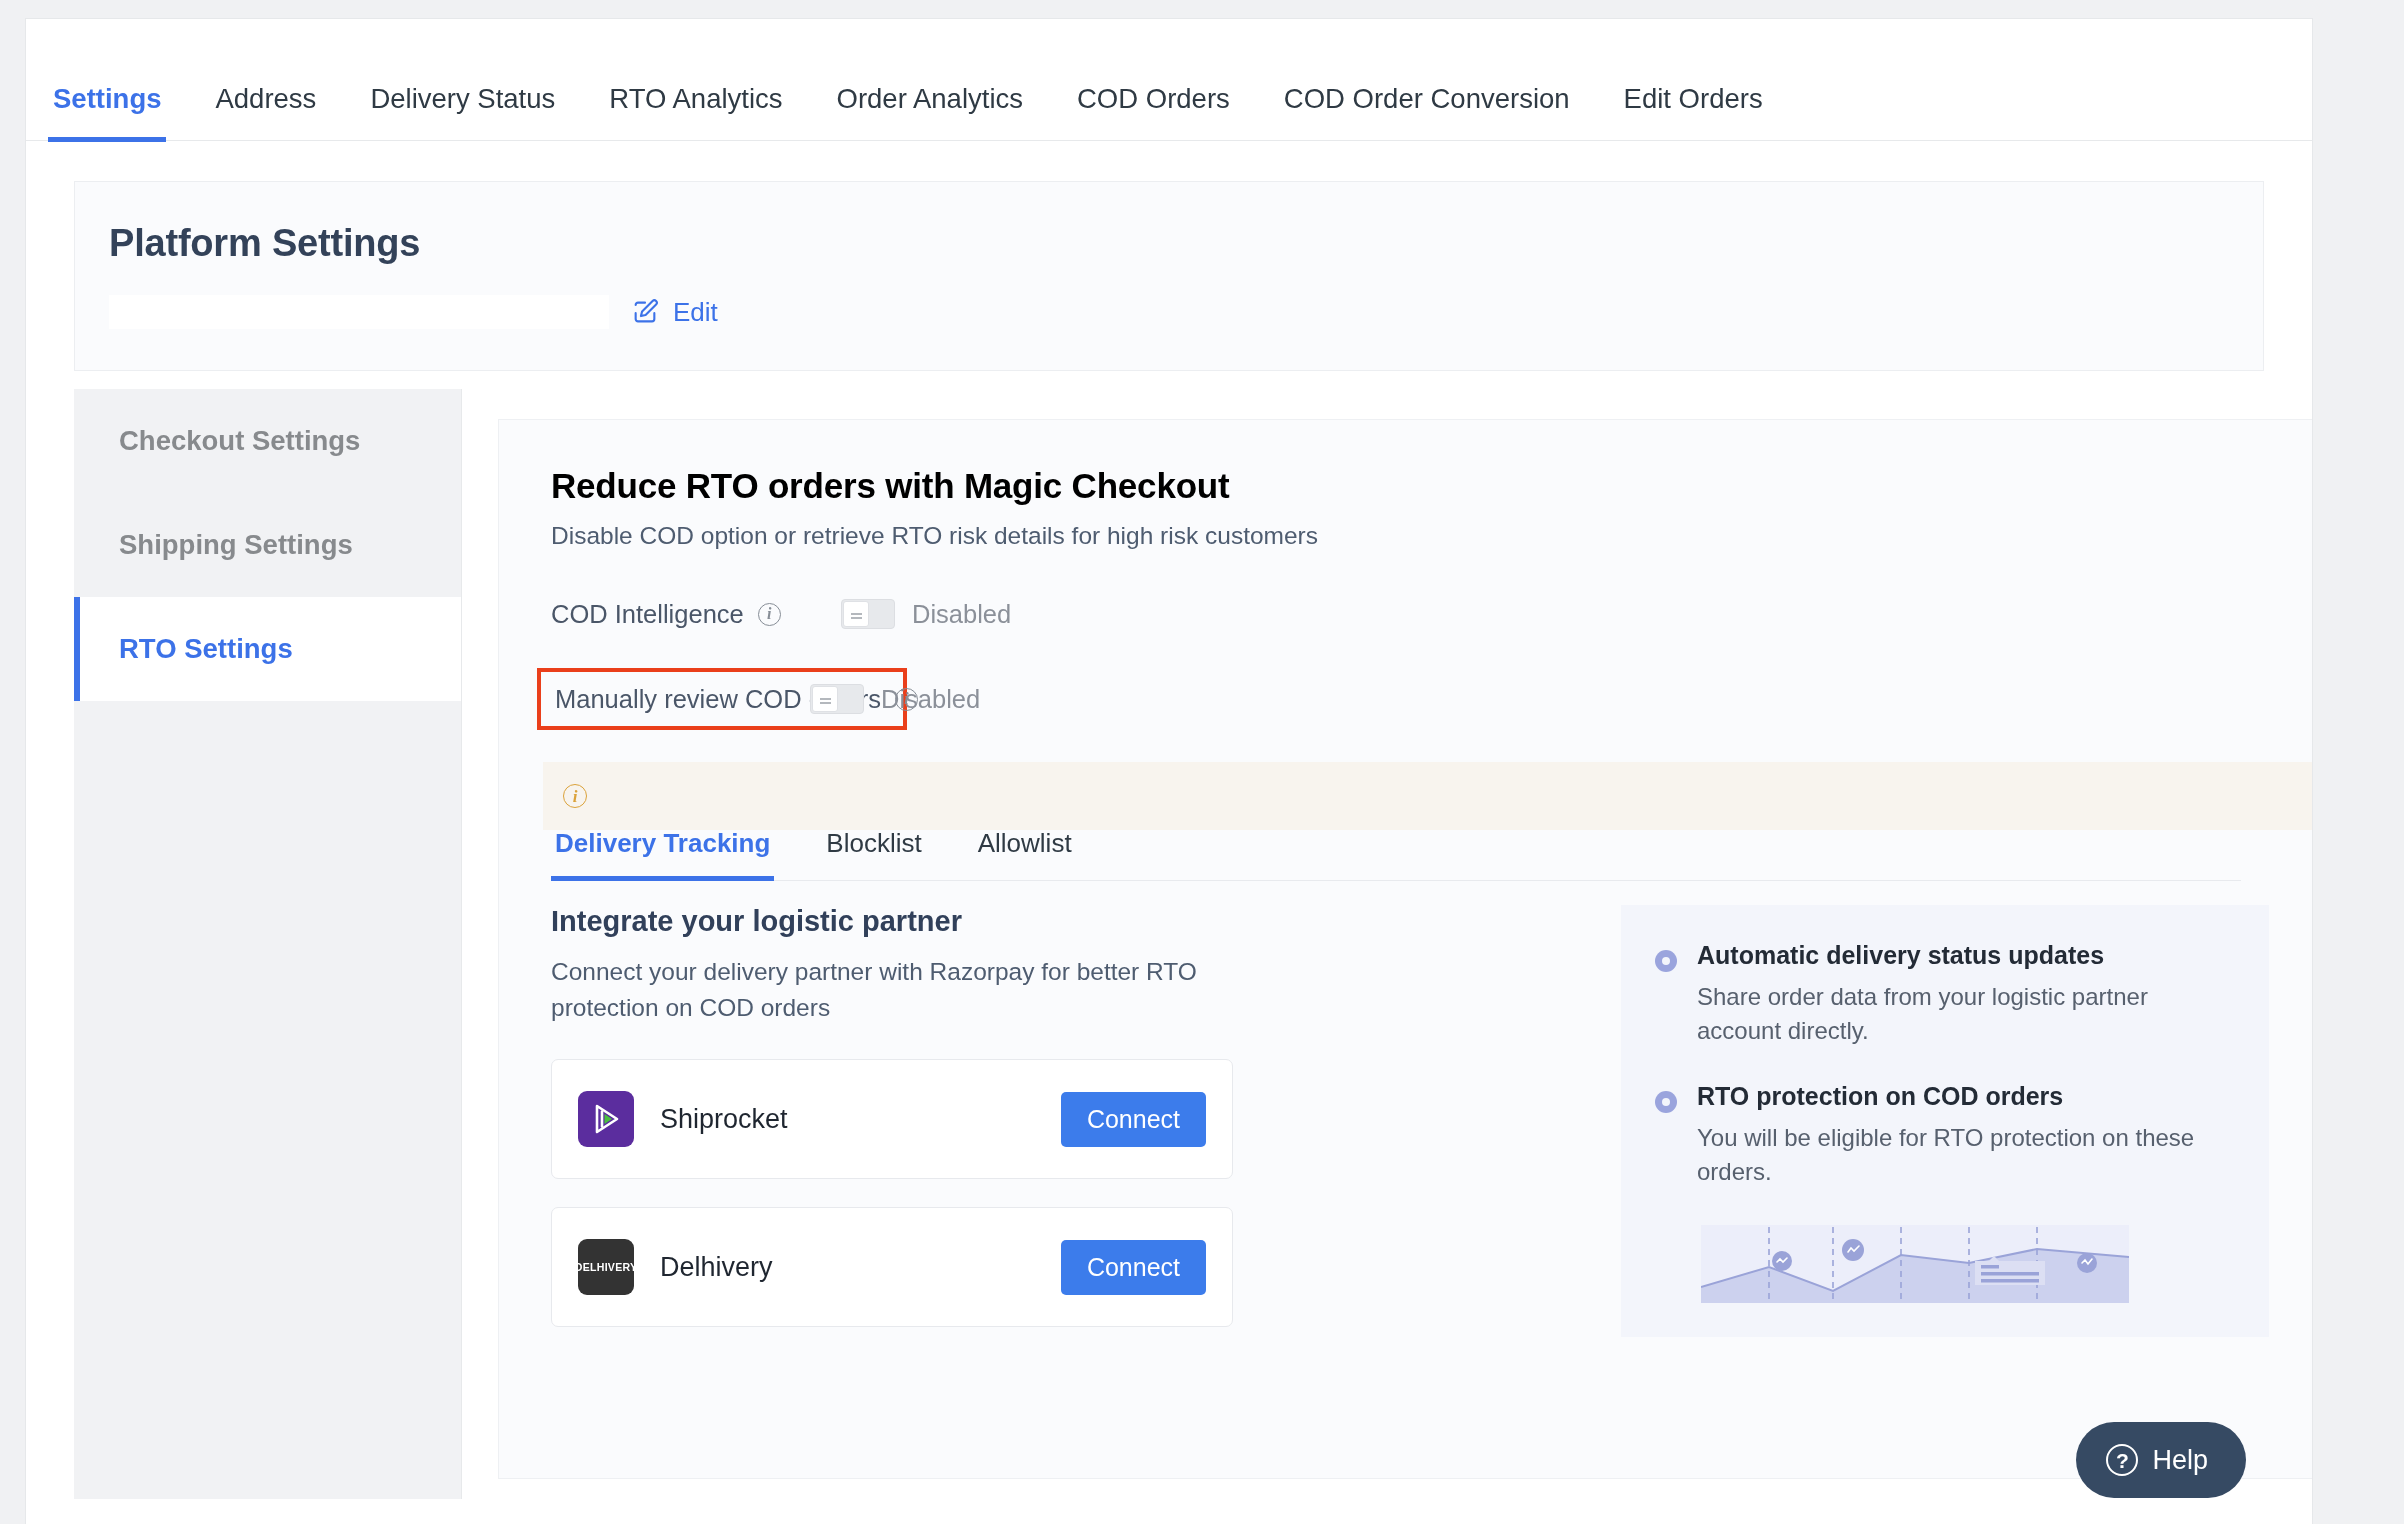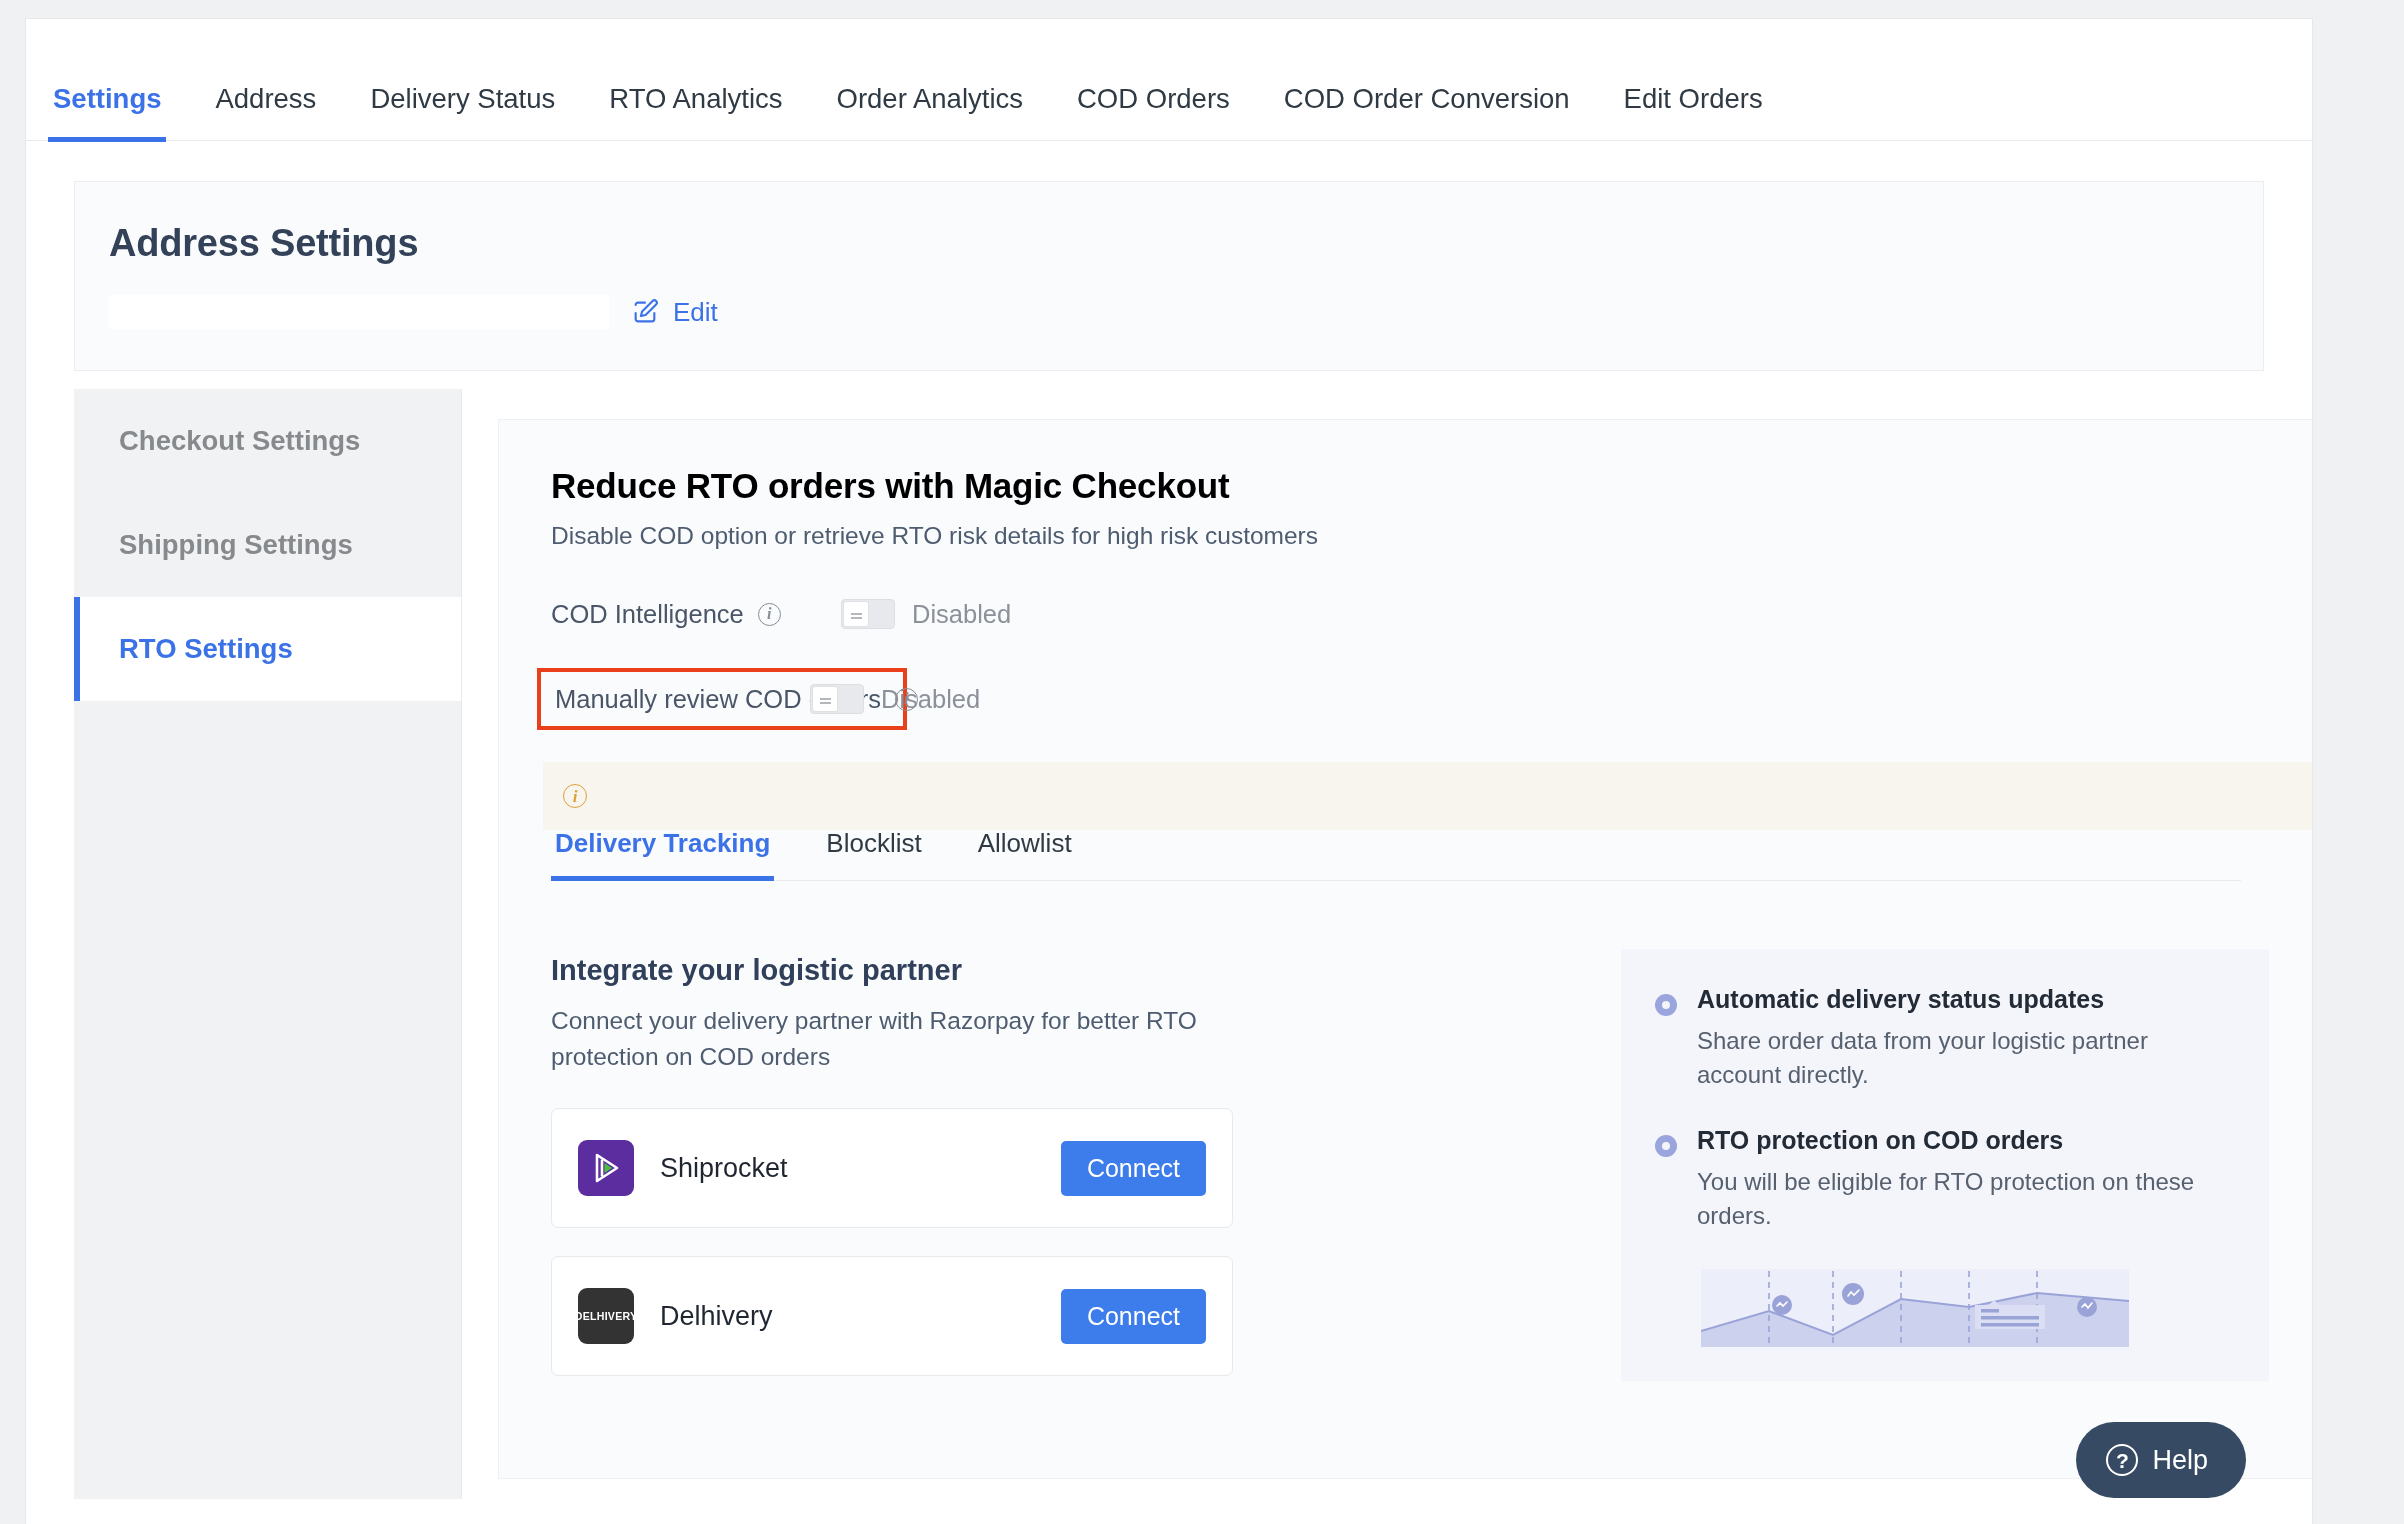--- a/index.html
+++ b/index.html
@@ -237,23 +237,22 @@
   .inner-tab.active::after {
     content: "";
     position: absolute;
     left: 0; right: 24px; bottom: -1px;
     height: 5px; background: #3c72e8;
   }
 
   
   .lower {
     display: flex;
-    margin-top: 68px;
+    margin-top: 24px;
     gap: 70px;
-    align-items: center;
   }
   .lower-left { width: 1000px; flex: 0 0 1000px; }
   .int-title {
     font-size: 29px; font-weight: 700; color: #31405a;
   }
   .int-sub {
     margin-top: 16px; font-size: 24.5px; color: #4e5c70;
     line-height: 1.45; width: 680px;
   }
 
@@ -360,21 +359,21 @@
     <div class="topnav-tab">RTO Analytics</div>
     <div class="topnav-tab">Order Analytics</div>
     <div class="topnav-tab">COD Orders</div>
     <div class="topnav-tab">COD Order Conversion</div>
     <div class="topnav-tab">Edit Orders</div>
   </div>
 
   <div class="body-region">
 
     <div class="platform-panel">
-      <div class="platform-title">Address Settings</div>
+      <div class="platform-title">Platform Settings</div>
       <div class="platform-row">
         <input class="platform-input" type="text" value="" placeholder="" style="">
         <div class="edit-link">
           <span>
             <svg width="28" height="28" viewBox="0 0 24 24" fill="none" stroke="#3c72e8" stroke-width="1.8" stroke-linecap="round" stroke-linejoin="round">
               <path d="M4 6a2 2 0 0 1 2-2h6"></path>
               <path d="M20 13v5a2 2 0 0 1-2 2H6a2 2 0 0 1-2-2v-5"></path>
               <path d="M18.5 2.5a2.1 2.1 0 0 1 3 3L12.5 14.5l-4 1 1-4z"></path>
             </svg>
           </span>

